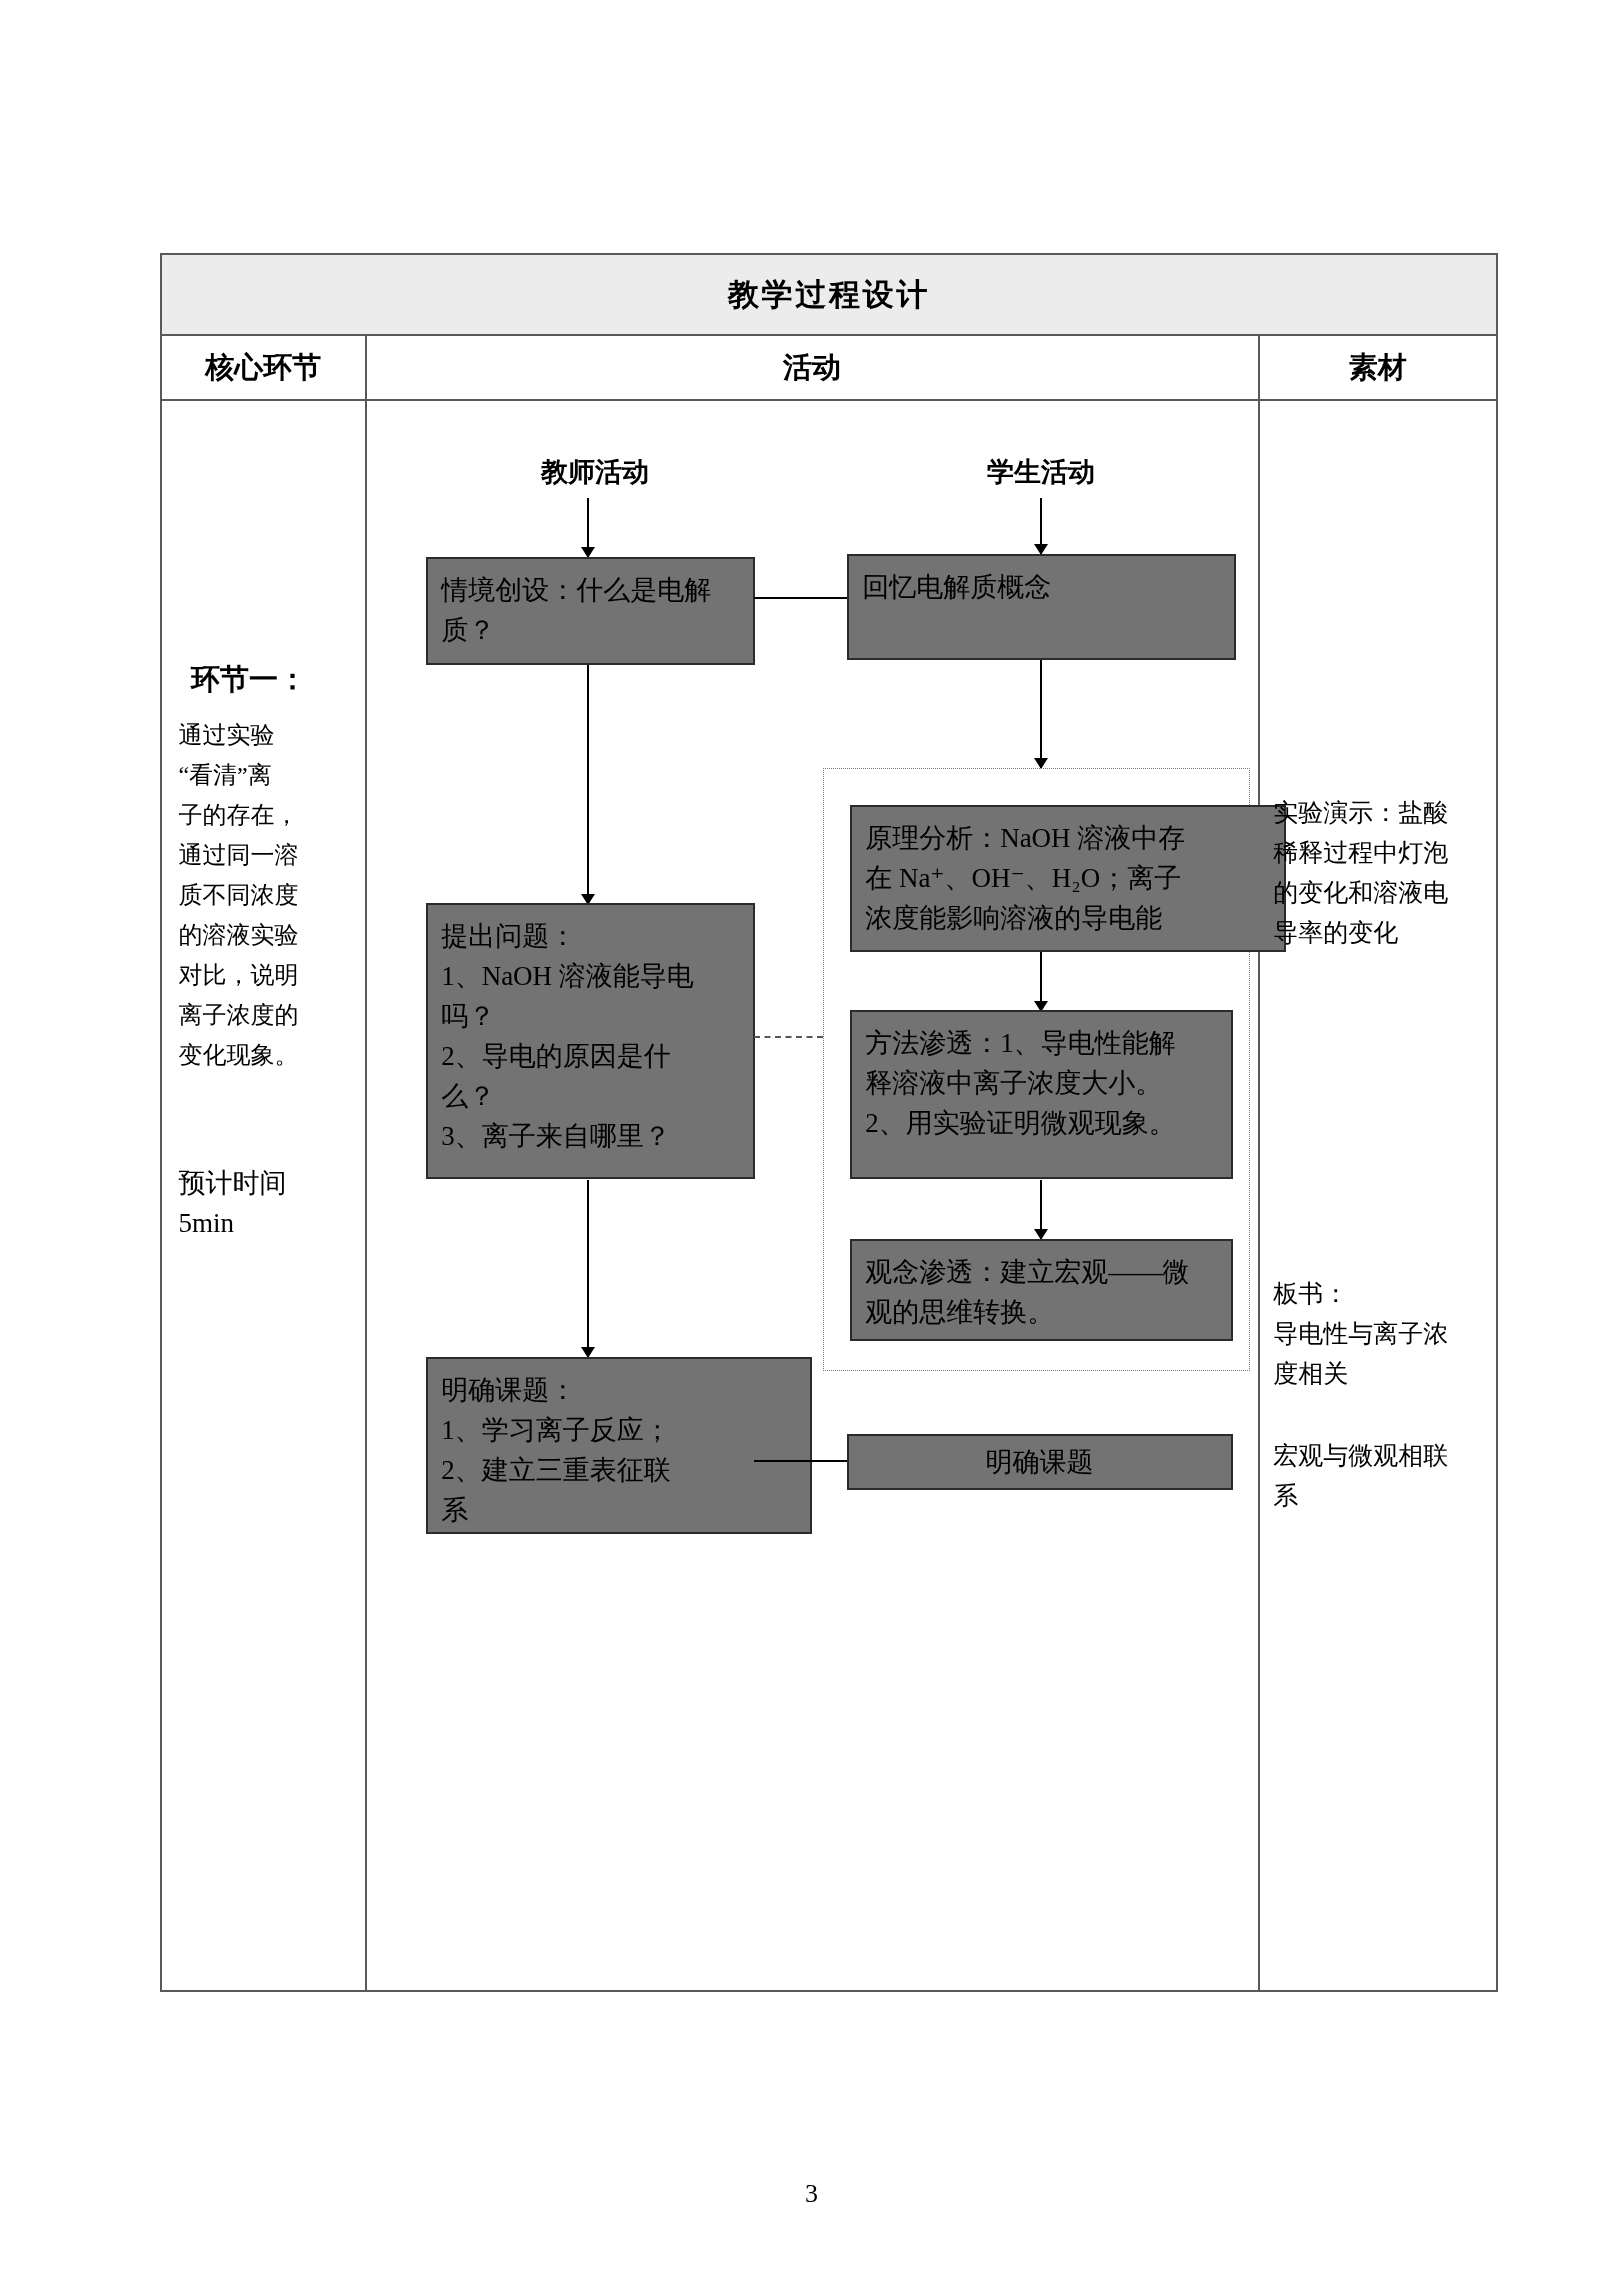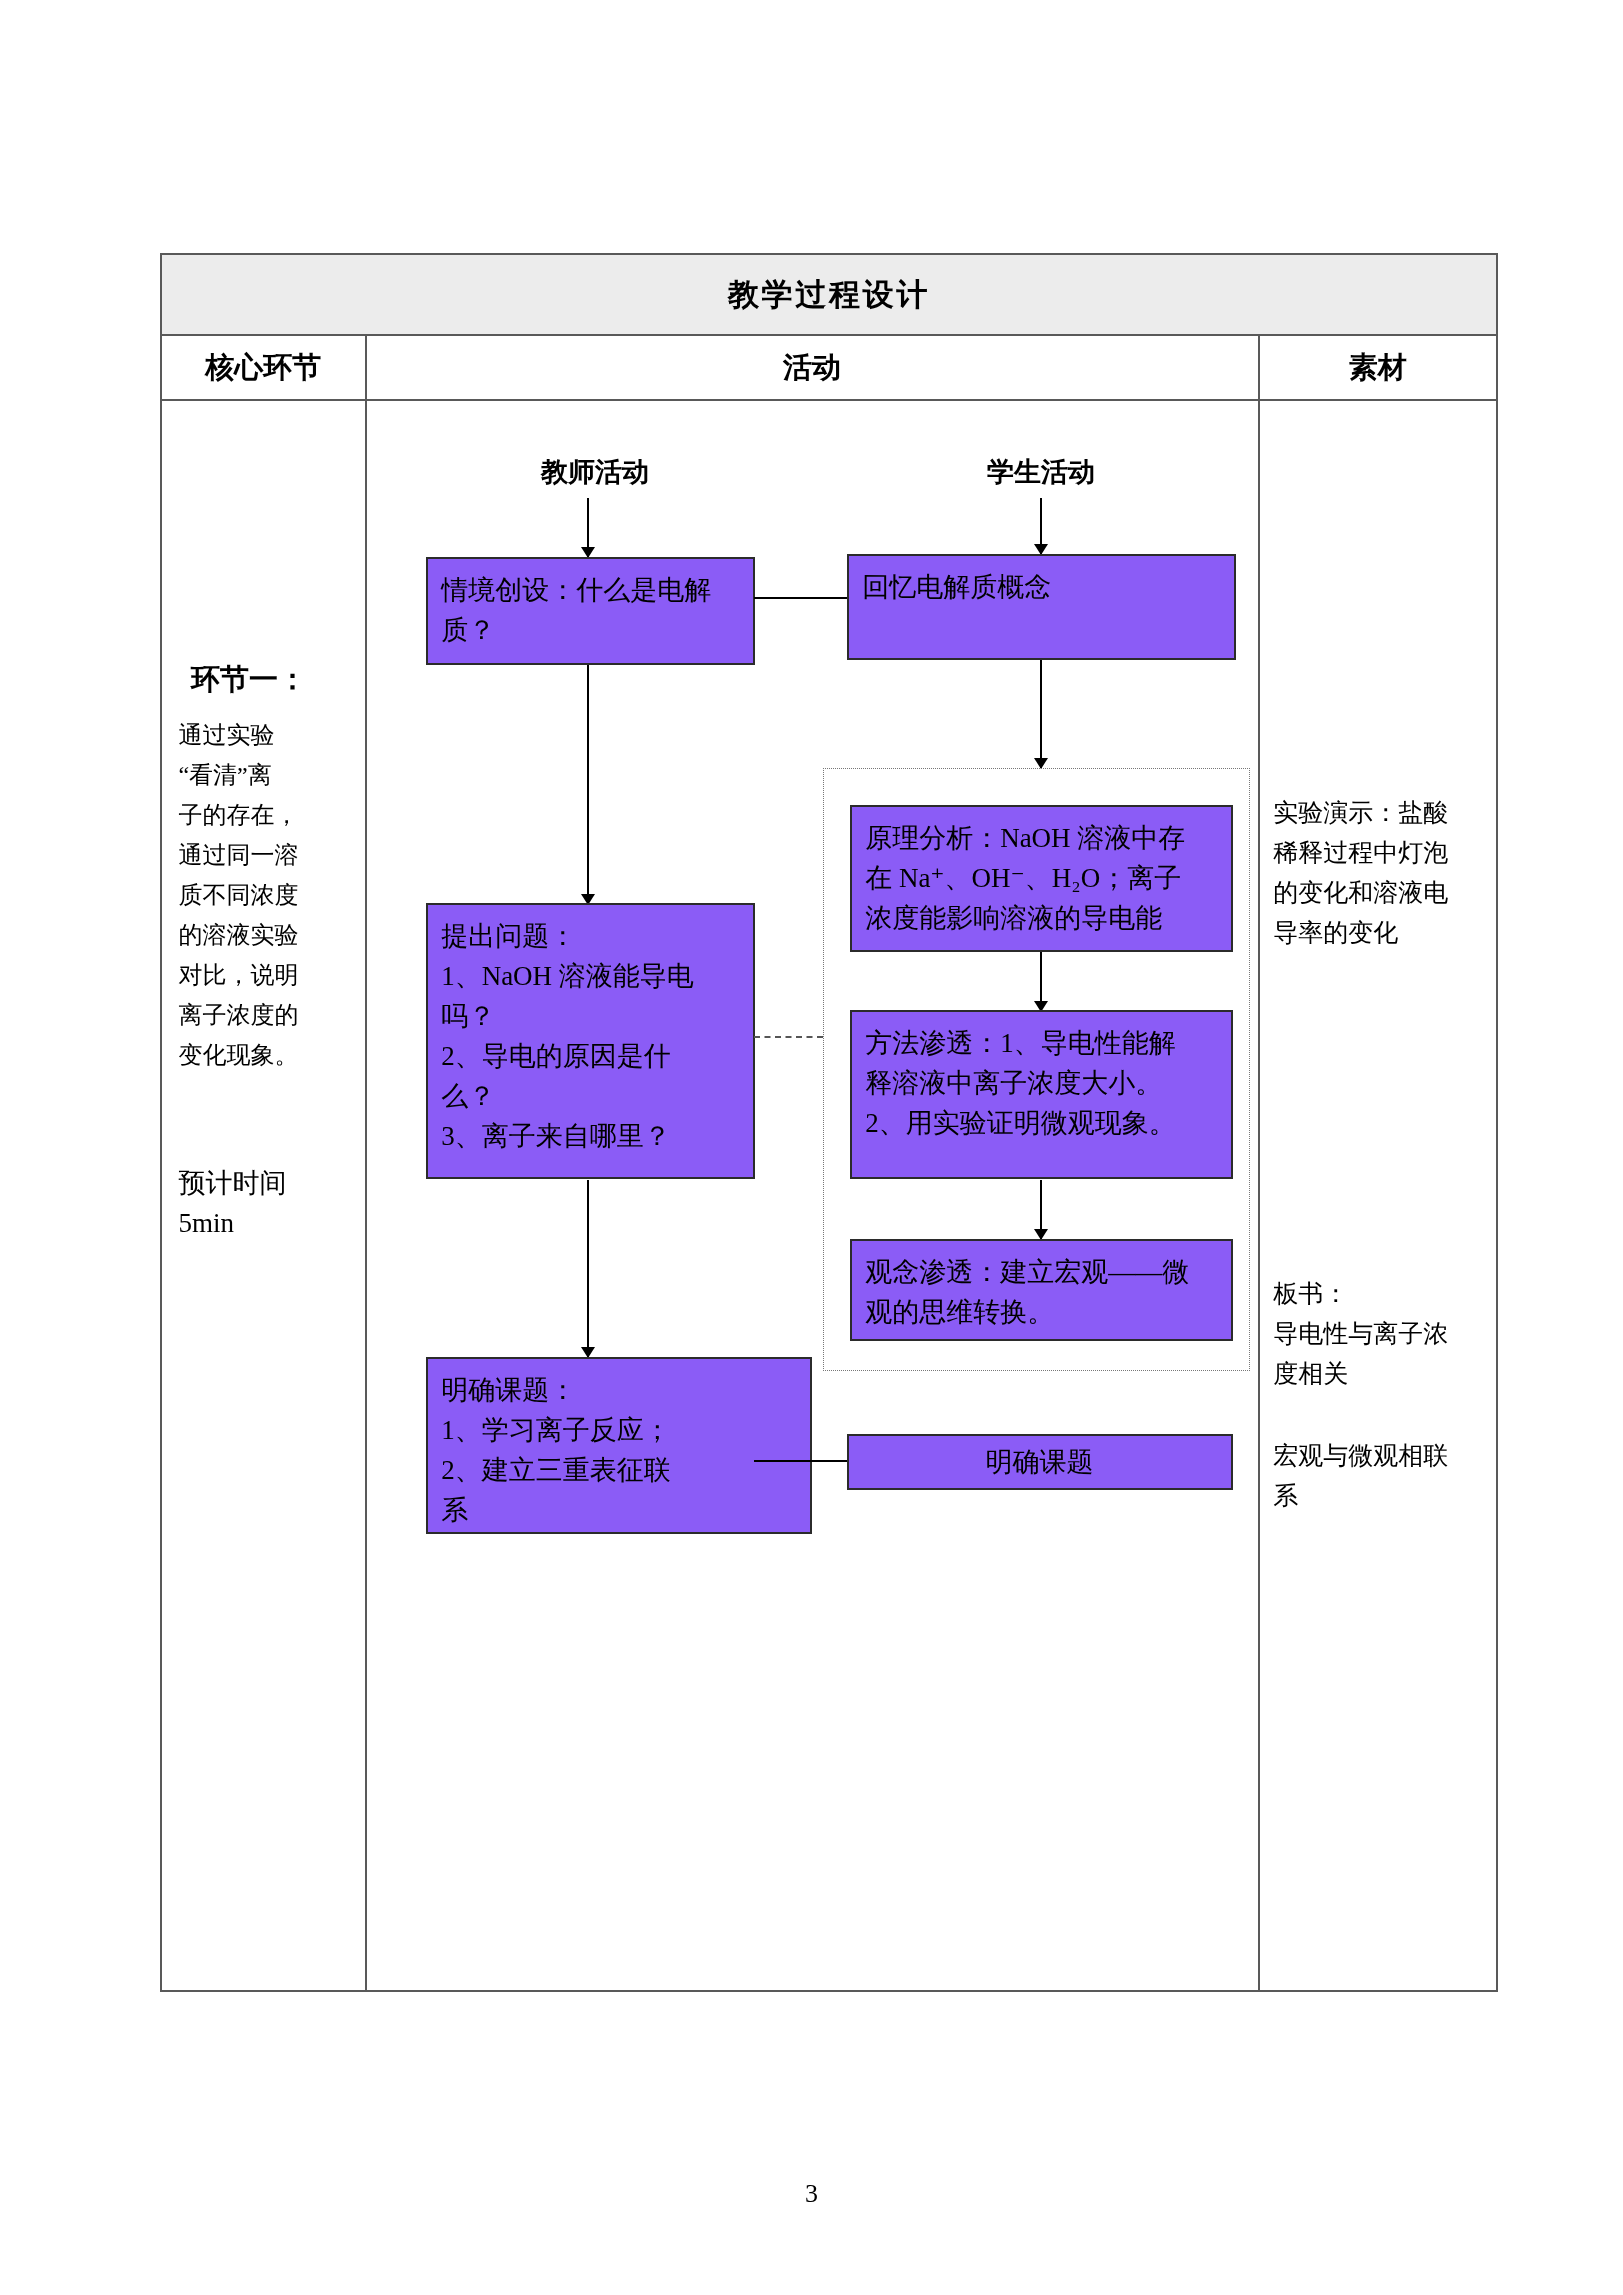--- a/index.html
+++ b/index.html
@@ -40,21 +40,21 @@
     font-family:"Liberation Sans","DejaVu Sans",sans-serif; }
   .stage-desc  { position:absolute; left:16.4px; top:314px; width:176px; font-size:24px;
     line-height:40px; white-space:pre-line; }
   .stage-time  { position:absolute; left:16.4px; top:762px; width:176px; font-size:27px;
     line-height:40px; white-space:pre-line; }
 
   
   .flow-label { position:absolute; width:205px; text-align:center; font-size:27px; font-weight:bold;
     font-family:"Liberation Sans","DejaVu Sans",sans-serif; }
   .fbox {
-    position:absolute; border:2px solid #2b2b2b; background:#8b5cf6;
+    position:absolute; border:2px solid #2b2b2b; background:#737373;
     padding:11px 13.6px; font-size:27px; line-height:40px; white-space:pre-line;
   }
   .fbox.center { display:flex; align-items:center; justify-content:center; padding:0; white-space:normal; }
   .fbox.clip { overflow:hidden; }
   .dashed-zone { position:absolute; border:1.4px dotted #777; background:transparent; }
 
   .arrow-v { position:absolute; width:2px; background:#000; }
   .arrow-v::after {
     content:""; position:absolute; bottom:-1.4px; left:50%; transform:translateX(-50%);
     width:0; height:0; border-left:7.5px solid transparent; border-right:7.5px solid transparent;
@@ -113,21 +113,21 @@
 
       <div class="fbox" style="left:59px; top:156px; width:329px; height:108px;">情境创设：什么是电解
 质？</div>
       <div class="fbox" style="left:480px; top:153px; width:389px; height:106px;">回忆电解质概念</div>
       <div class="conn-h" style="left:387px; top:196px; width:93px;"></div>
 
       <div class="arrow-v" style="left:673px; top:259px; height:108px;"></div>
 
       <div class="dashed-zone" style="left:456px; top:367px; width:427px; height:603px;"></div>
 
-      <div class="fbox" style="left:483px; top:404px; width:383px; height:147px;">原理分析：NaOH 溶液中存
+      <div class="fbox" style="left:483px; top:404px; width:436px; height:147px;">原理分析：NaOH 溶液中存
 在 Na⁺、OH⁻、H₂O；离子
 浓度能影响溶液的导电能</div>
       <div class="arrow-v" style="left:673px; top:551px; height:59px;"></div>
       <div class="fbox" style="left:483px; top:609px; width:383px; height:169px;">方法渗透：1、导电性能解
 释溶液中离子浓度大小。
 2、用实验证明微观现象。</div>
       <div class="arrow-v" style="left:673px; top:779px; height:59px;"></div>
       <div class="fbox" style="left:483px; top:838px; width:383px; height:102px;">观念渗透：建立宏观——微
 观的思维转换。</div>
 

